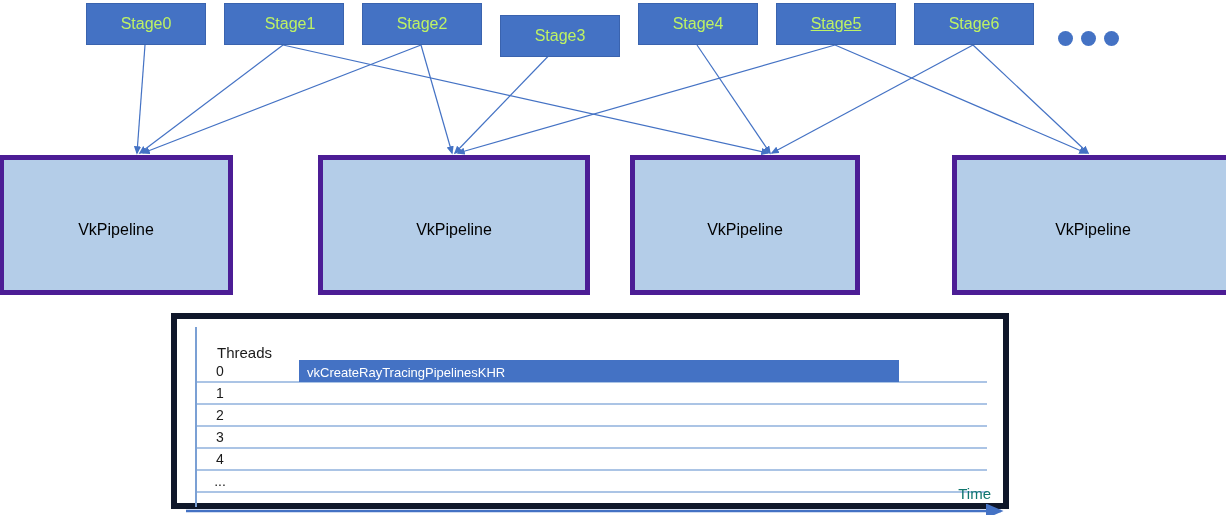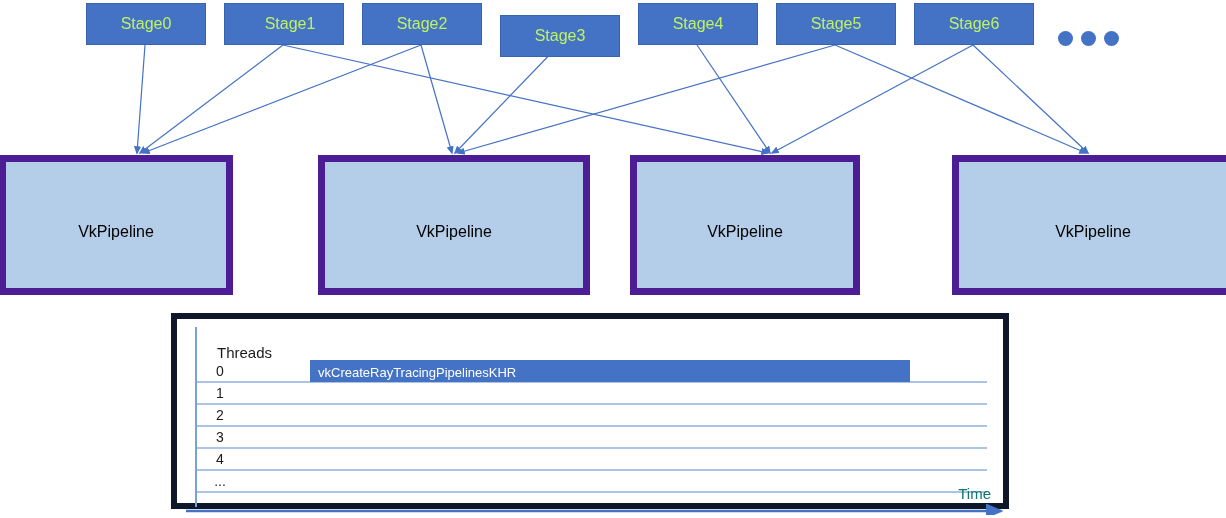--- a/index.html
+++ b/index.html
@@ -49,21 +49,21 @@
     border-radius: 50%;
     background: #4472C4;
     margin-right: 8px;
   }
   
   .pipeline-box {
     position: absolute;
     top: 155px;
     height: 140px;
     background: #B4CDE8;
-    border: 7px solid #4c1d95;
+    border: 5px solid #4c1d95;
     box-sizing: border-box;
     color: #000000;
     font-size: 16px;
     text-align: center;
     z-index: 4;
   }
   .pipeline-box span {
     position: absolute;
     left: 0; right: 0;
     top: 61px;
@@ -114,21 +114,20 @@
   .tl-bar {
     position: absolute;
     background: #4472C4;
     color: #ffffff;
     font-size: 13px;
     line-height: 25px;
     padding-left: 8px;
     box-sizing: border-box;
     white-space: nowrap;
     overflow: hidden;
-    margin-left: 11px;
   }
   .tl-time-label {
     position: absolute;
     right: 12px;
     top: 166px;
     font-size: 15px;
     color: #0f766e;
   }
 </style>
 </head>
@@ -156,21 +155,21 @@
         <line x1="973" y1="45" x2="1088" y2="153" stroke="#4472C4" stroke-width="1.2" marker-end="url(#arrowhead)"></line>
       </g>
   </svg>
 
   <div id="stage-group">
       <div class="stage-box" style="left: 86px; top: 3px;">Stage0</div>
       <div class="stage-box" style="left: 224px; top: 3px; padding-left: 12px;">Stage1</div>
       <div class="stage-box" style="left: 362px; top: 3px;">Stage2</div>
       <div class="stage-box" style="left: 500px; top: 3px; margin-top: 12px;">Stage3</div>
       <div class="stage-box" style="left: 638px; top: 3px;">Stage4</div>
-      <div class="stage-box" style="left: 776px; top: 3px;">Stage5</div>
+      <div class="stage-box" style="left: 776px; top: 3px; text-decoration: underline;">Stage5</div>
       <div class="stage-box" style="left: 914px; top: 3px;">Stage6</div>
     </div>
 
   <div class="dots">
     <i></i><i></i><i></i>
   </div>
 
   <div id="pipeline-group">
       <div class="pipeline-box" style="left: -1px; width: 234px;">
         <span>VkPipeline</span>

